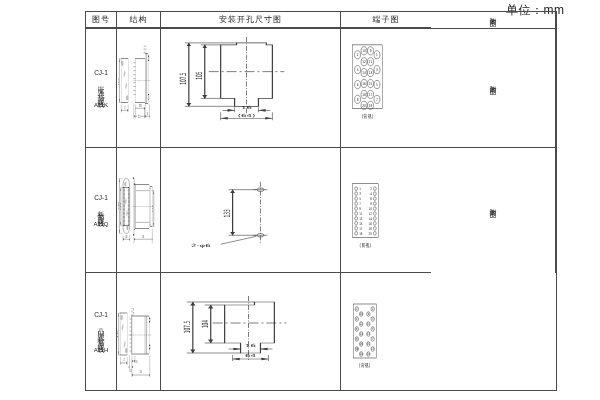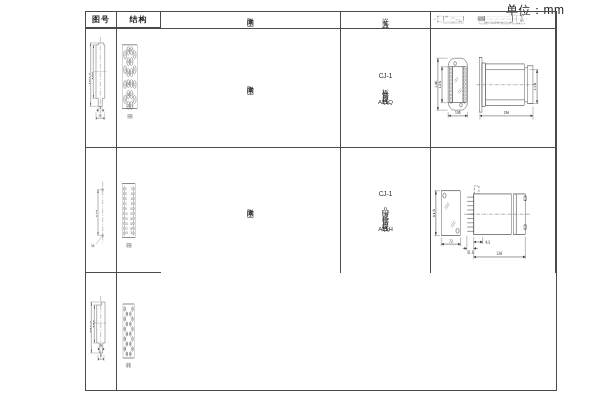--- a/index.html
+++ b/index.html
@@ -5,21 +5,21 @@
   *{margin:0;padding:0;box-sizing:border-box}
   html,body{width:600px;height:400px;background:#fff;overflow:hidden;
     font-family:"Liberation Sans","DejaVu Sans",sans-serif;color:#222;position:relative}
   .unit{position:absolute;top:2px;left:506px;font-size:12px;letter-spacing:.5px}
   .tbl{position:absolute;left:85px;top:11px;width:472px;height:380px;border:1px solid #4a4a4a;
     display:grid;grid-template-columns:31px 44px 180px 90px 125px;grid-template-rows:17px 119px 125px 117px}
   .cell{border-right:1px solid #4a4a4a;border-bottom:1px solid #4a4a4a;position:relative;
     display:flex;align-items:center;justify-content:center;overflow:hidden}
   .lc{border-right:none}
   .lr{border-bottom:none}
-  .hdr{font-size:8px;font-weight:bold;letter-spacing:1px;border-bottom-width:2px}
+  .hdr{font-size:8px;font-weight:normal;letter-spacing:1px;border-bottom-width:2px}
   .vtext{writing-mode:vertical-rl;text-orientation:upright;font-size:7px;letter-spacing:3px;line-height:1;white-space:nowrap}
   .structure{display:flex;flex-direction:column;align-items:center;gap:4px;font-size:6.5px}
   .code{font-size:6px}
   svg.draw{position:absolute;inset:0;width:100%;height:100%;stroke:#3c3c3c;fill:none;
     stroke-width:.6;stroke-linecap:butt}
   svg.draw text{stroke:none;fill:#1d1d1d;font-size:4.3px;text-anchor:middle;
     font-family:"DejaVu Sans",sans-serif}
   svg.draw .tn{font-size:3.9px}
   svg.draw .tn2{font-size:3.6px}
   svg.draw .tn3{font-size:3.1px}
@@ -40,20 +40,22 @@
     </marker>
   </defs>
 </svg>
 
 <div class="unit">单位：mm</div>
 
 <div class="tbl">
 
   <div class="cell hdr">图号</div>
   <div class="cell hdr">结构</div>
+  <div class="cell hdr">安装开孔尺寸图</div>
+  <div class="cell hdr lc">端子图</div>
 
   <div class="cell">
     <div class="vtext">附图3</div>
   </div>
   <div class="cell">
     <div class="structure">
       <span>CJ-1</span>
       <span class="vtext">嵌入式后接线</span>
       <span class="code">A11K</span>
     </div>

